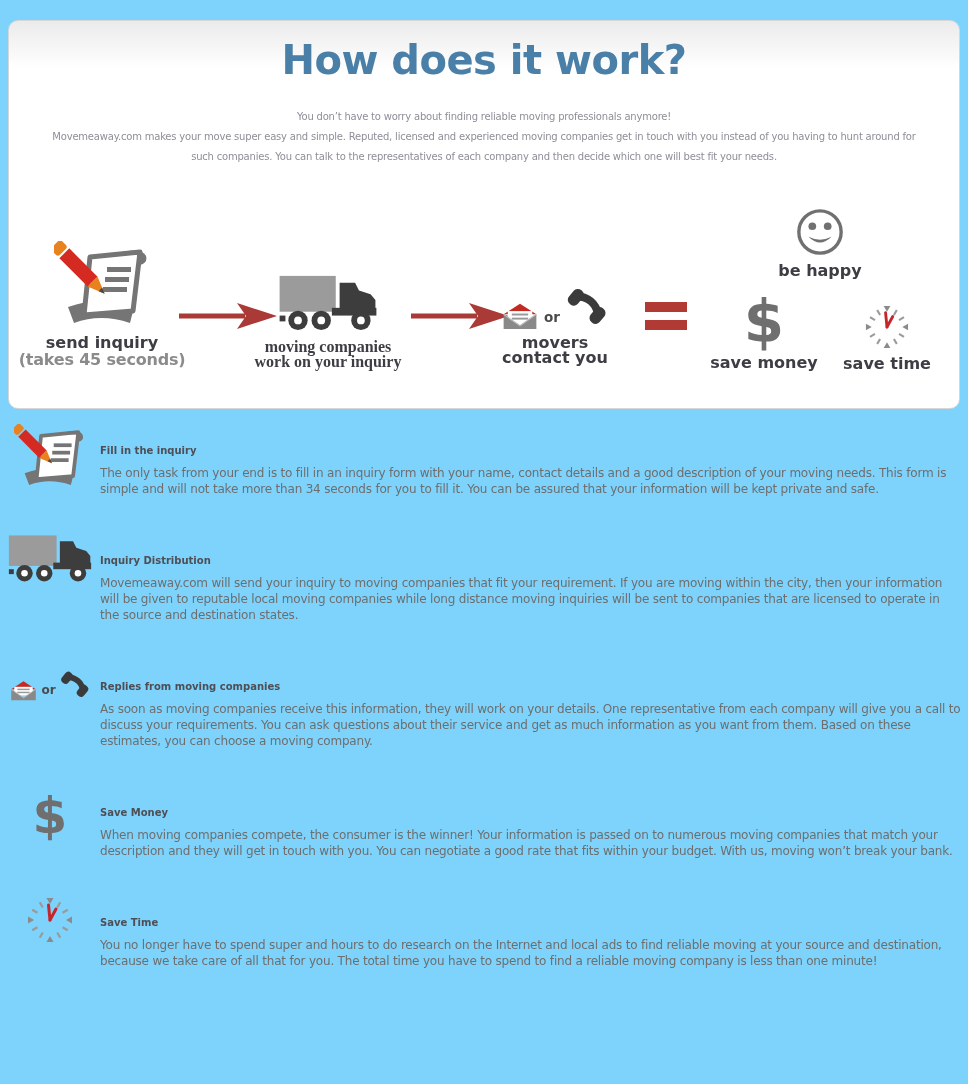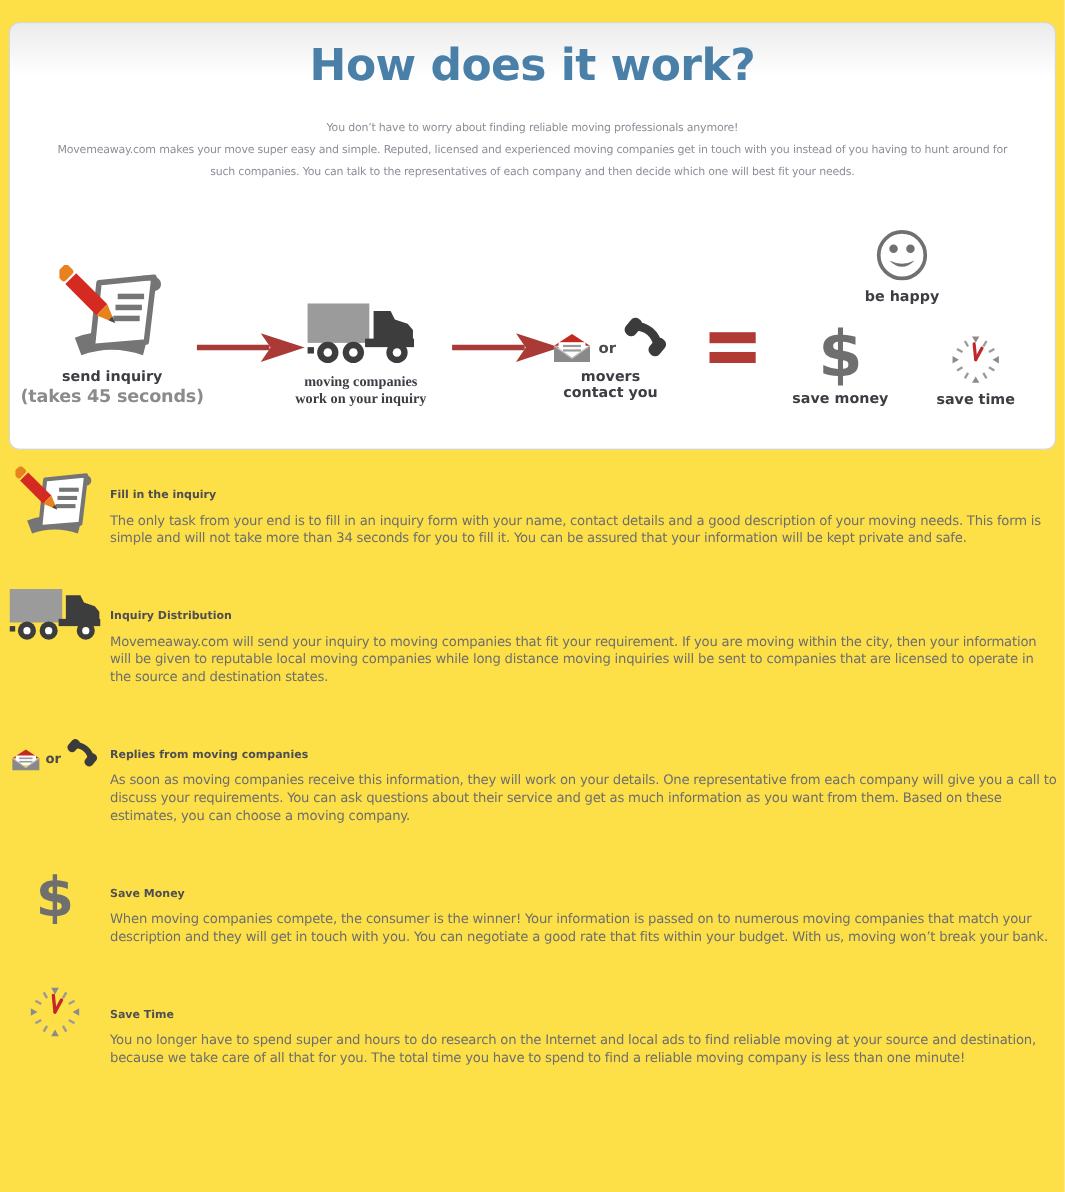--- a/index.html
+++ b/index.html
@@ -1,38 +1,38 @@
 <!DOCTYPE html>
 <html><head>
 <meta charset="utf-8">
 <style>
   * { margin:0; padding:0; box-sizing:border-box; }
   html,body { background:#ffffff; }
   body { width:968px; font-family:"DejaVu Sans", sans-serif; }
-  .page { position:relative; width:968px; height:1084px; background:#fde047; overflow:hidden; }
+  .page { position:relative; width:968px; height:1084px; background:#7dd3fc; overflow:hidden; }
 
   
   .card {
     position:absolute; left:8px; top:20px; width:952px; height:389px;
     border:1px solid #d7d7d7; border-radius:10px;
     background:linear-gradient(#ebebeb, #ffffff 48px);
   }
   .page-title {
     margin-top:16px; text-align:center;
     font-size:40px; font-weight:bold; letter-spacing:-0.5px; color:#4a80a8;
   }
   .intro {
     width:884px; margin:24px auto 0; text-align:center;
     font-size:10px; line-height:20px; letter-spacing:-0.2px; color:#8f8e99;
   }
 
   
   .flow { position:absolute; left:0; top:180px; width:950px; height:200px; }
   .flow .abs { position:absolute; text-align:center; }
-  .flow-label { font-size:13px; font-weight:bold; color:#3e3d44; white-space:pre-line; line-height:15px; }
+  .flow-label { font-size:16px; font-weight:bold; color:#3e3d44; white-space:pre-line; line-height:15px; }
   .flow-sublabel { font-size:16px; color:#8b8b8b; letter-spacing:-0.2px;font-weight:bold; }
   .icons-row { display:flex; justify-content:center; align-items:flex-end; gap:6px; height:52px; }
   .or-label { font-size:13.5px; font-weight:bold; color:#4a4a4a; padding-bottom:6px; }
   .equals-bar { width:42px; height:10px; background:#b23a35; margin:0 auto 8px; }
   .dollar-big { font-size:58px; line-height:58px; font-weight:bold; color:#6f6f6f; }
 
   
   .sections { position:absolute; left:0; top:423px; width:968px; }
   .section { display:flex; margin-bottom:36px; }
   .icon-col { width:100px; flex:none; display:flex; justify-content:center; align-items:flex-start; }

